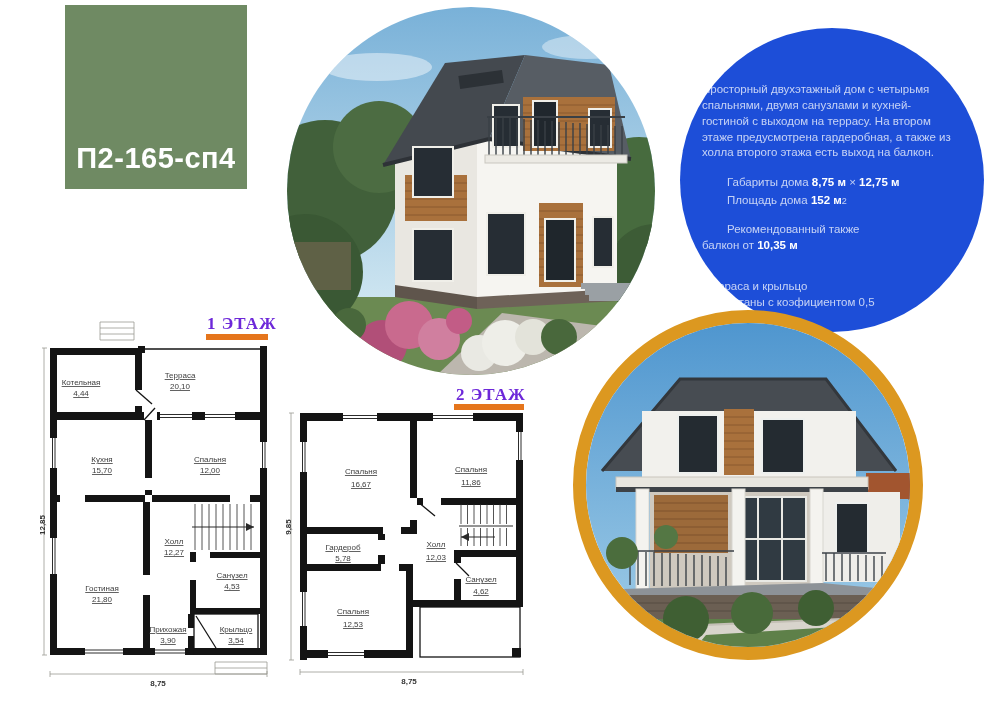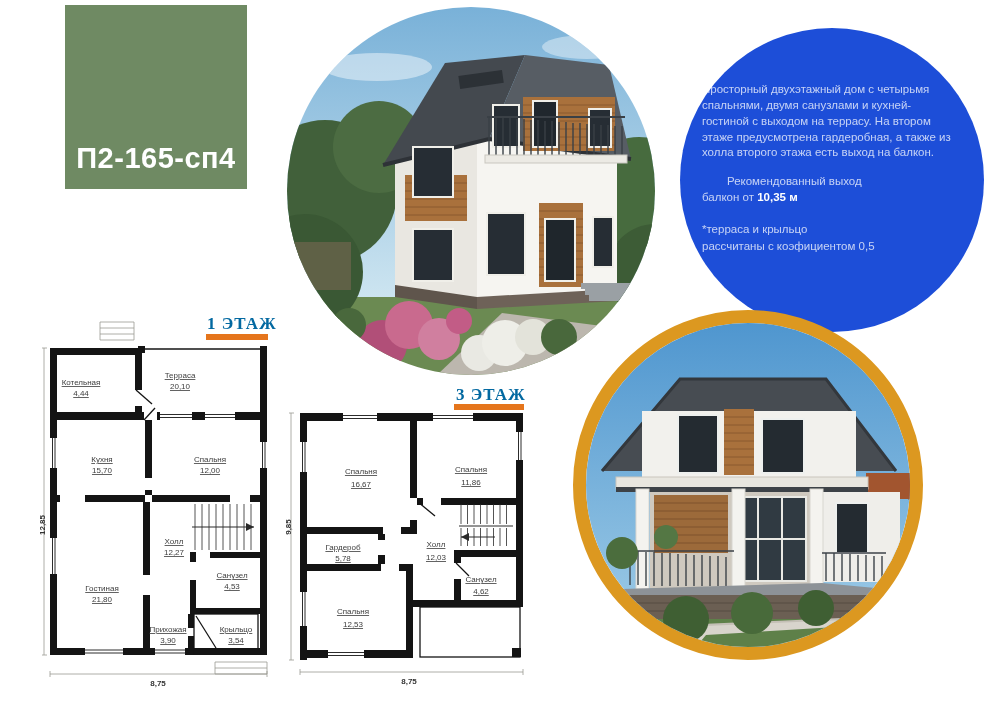--- a/index.html
+++ b/index.html
@@ -19,26 +19,26 @@
   .photo-bottom{position:absolute;left:573px;top:310px;width:350px;height:350px;border-radius:50%;
                 border:13px solid #dc9820;box-sizing:border-box;overflow:hidden;background:#fff;z-index:3;}
   .photo-bottom svg{display:block;}
 
   .info-content{position:absolute;left:22px;top:54px;width:250px;color:rgba(255,255,255,.74);
                 font-size:11.5px;line-height:1.38;}
   .info-content b{color:#fff;font-weight:bold;}
   .specs{margin-top:13px;margin-left:25px;line-height:1.5;}
   .facade{margin-top:13px;}
   .facade .ind{margin-left:25px;}
-  .footnote{margin-top:15px;line-height:1.45;}
+  .footnote{margin-top:24px;line-height:1.45;}
   .sup{font-size:9px;}
 
   
   .plan-title{position:absolute;font-family:"Liberation Serif",serif;font-weight:bold;
-              font-size:17px;color:#0369a1;letter-spacing:1px;z-index:4;}
+              font-size:17px;color:#6d28d9;letter-spacing:1px;z-index:4;}
   .underbar{position:absolute;height:6px;background:#e5751c;z-index:4;}
 
   .plan{position:absolute;}
   .plan svg{display:block;}
   .plan text{font-family:"Liberation Sans",sans-serif;fill:#3c3c3c;font-size:8px;
              text-decoration:underline;}
   .plan text.dim{font-size:8px;fill:#333;text-decoration:none;font-weight:bold;}
   .wall{fill:#141414;}
   .thin{stroke:#141414;stroke-width:1.3;fill:none;}
   .lite{stroke:#9a9a92;stroke-width:.8;fill:none;}
@@ -129,23 +129,33 @@
         <circle cx="246" cy="330" r="18" fill="#e3e3da"></circle>
         <circle cx="272" cy="330" r="18" fill="#49683c"></circle>
       </g>
     </svg>
   </div>
 
   <div class="info-circle">
     <div class="info-content">
       <div>Просторный двухэтажный дом с четырьмя спальнями, двумя санузлами и кухней-гостиной с выходом на террасу. На втором этаже предусмотрена гардеробная, а также из холла второго этажа есть выход на балкон.</div>
       <div class="specs">
+        <div>
+          <span>Габариты дома</span>
+          <b>8,75 м</b>
+          <span>×</span>
+          <b>12,75 м</b>
+        </div>
+        <div>
+          <span>Площадь дома</span>
+          <b>152 м</b><span class="sup">2</span>
+        </div>
       </div>
       <div class="facade">
-        <span class="ind">Рекомендованный выход</span><br>
+        <span class="ind">Рекомендованный также</span><br>
         <span>балкон от</span>
         <b>10,35 м</b>
       </div>
       <div class="footnote">
         <span>*терраса и крыльцо</span><br>
         <span>рассчитаны с коэфициентом 0,5</span>
       </div>
     </div>
   </div>
 
@@ -204,21 +214,21 @@
         <circle cx="230" cy="285" r="18" fill="#3f5f33"></circle>
         <circle cx="36" cy="230" r="16" fill="#4b6d3d"></circle>
         <circle cx="80" cy="214" r="12" fill="#547744"></circle>
       </g>
     </svg>
   </div>
 
   <div class="plan-title" style="left:207px;top:314px;">1 ЭТАЖ</div>
   <div class="underbar" style="left:206px;top:334px;width:62px;"></div>
 
-  <div class="plan-title" style="left:456px;top:385px;">3 ЭТАЖ</div>
+  <div class="plan-title" style="left:456px;top:385px;">2 ЭТАЖ</div>
   <div class="underbar" style="left:454px;top:404px;width:70px;"></div>
 
   <div class="plan" style="left:40px;top:318px;width:230px;height:387px;">
     <svg width="230" height="387" viewBox="0 0 230 387">
       <g class="lite">
         <path d="M60,4h34 M60,10h34 M60,16h34 M60,22h34 M60,4v18 M94,4v18"></path>
       </g>
       <g>
         <rect class="wall" x="10" y="30" width="90" height="7"></rect>
         <line class="thin" x1="100" y1="31" x2="224" y2="31"></line>

